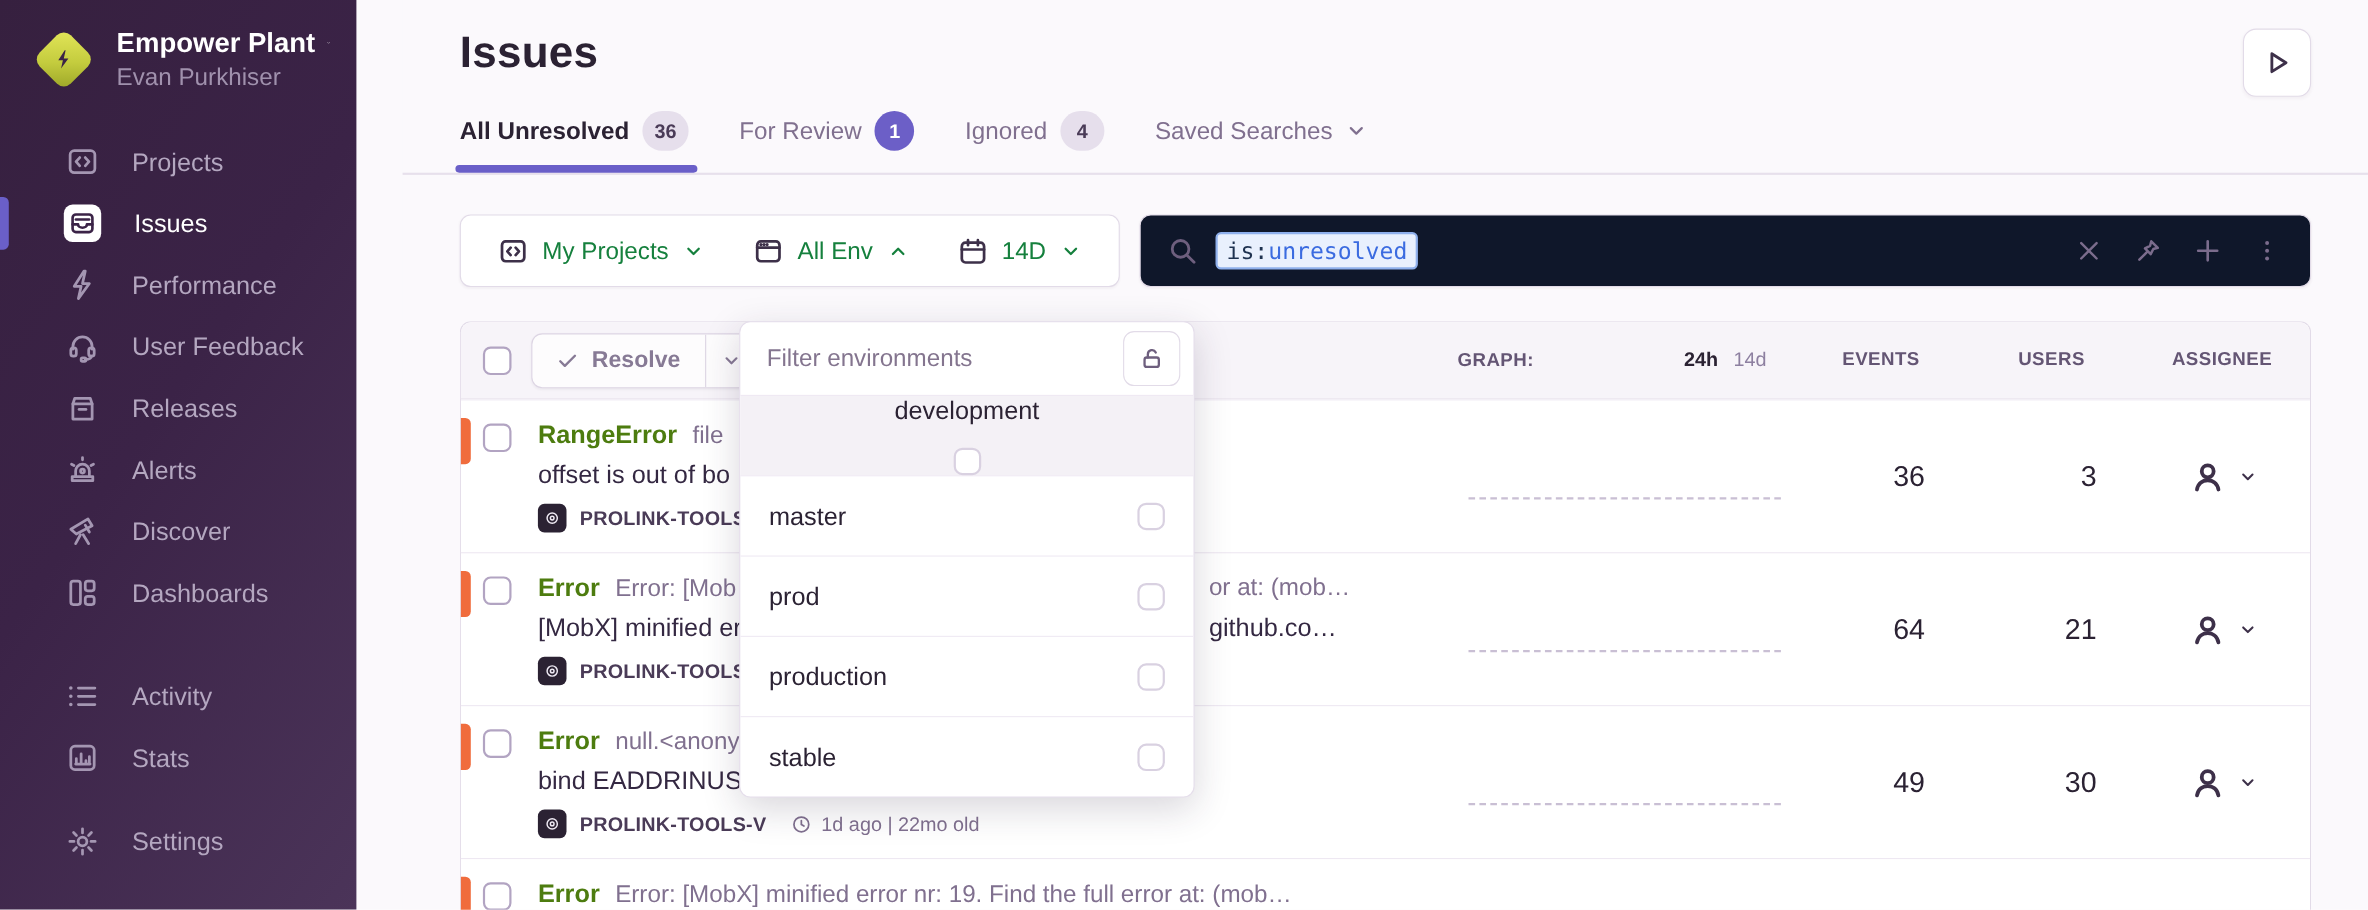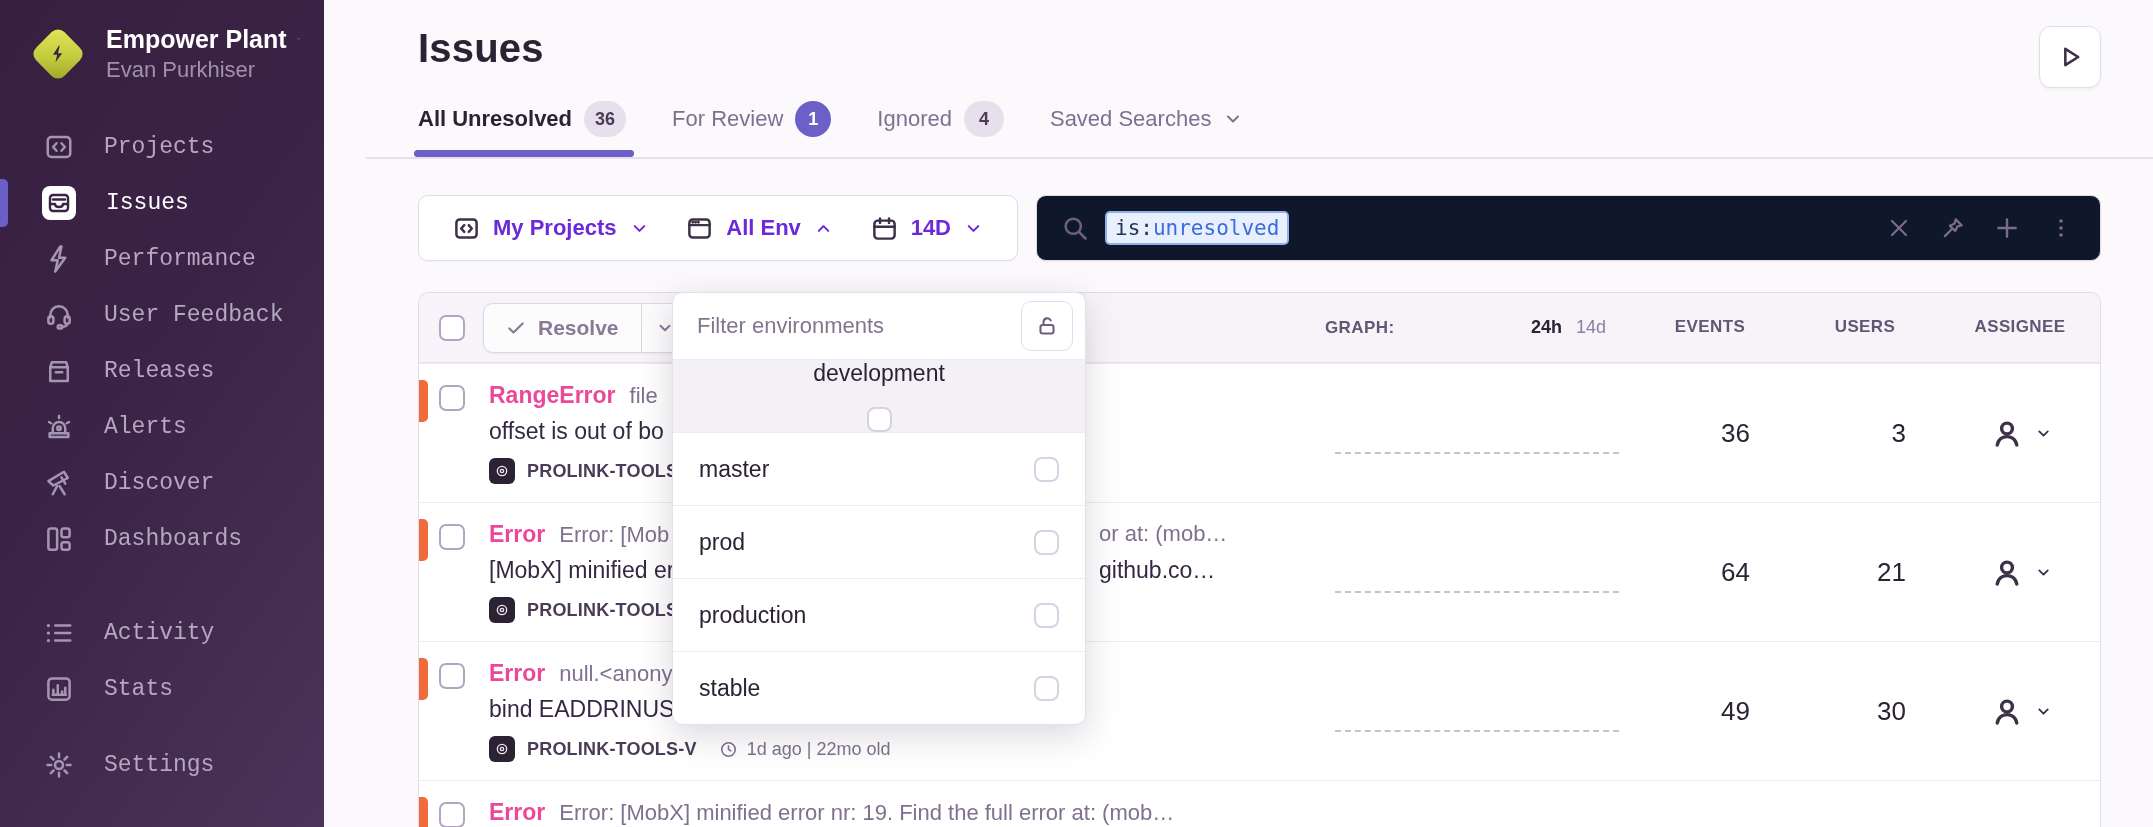--- a/index.html
+++ b/index.html
@@ -24,21 +24,21 @@
     background:linear-gradient(135deg,#e4e75a 0%,#c4cc3e 55%,#9aa427 100%);
     display:flex; align-items:center; justify-content:center;
   }
   .logo-bolt { transform:rotate(-45deg); }
   .org-text { line-height:1.2; min-width:0; }
   .org-name { display:flex; align-items:center; gap:10px; color:#fff; font-size:25px; font-weight:700; white-space:nowrap; }
   .org-sub { color:#a091ad; font-size:22px; margin-top:3px; }
   .nav { margin-top:36px; }
   .nav-item {
     position:relative; display:flex; align-items:center; gap:30px;
-    height:56px; padding-left:44px; font-size:23px; color:#b4a7c0; cursor:pointer;font-family:Liberation Mono, monospace;
+    height:56px; padding-left:60px; font-size:23px; color:#b4a7c0; cursor:pointer;
   }
   .nav-item .ic { width:30px; height:30px; flex:none; color:#a496b2; }
   .nav-item.active { color:#fff; }
   .nav-item.active .indicator {
     position:absolute; left:0; top:4px; width:8px; height:48px;
     background:#6a5fc8; border-radius:0 5px 5px 0;
   }
   .issues-icon-box {
     width:34px; height:34px; background:#fff; border-radius:8px;
     display:flex; align-items:center; justify-content:center; margin-left:-2px;
@@ -67,21 +67,21 @@
   .tab .chev { color:#80708f; }
   .tabs-border { height:2px; background:#e7e0ec; }
 
   
   .toolbar { display:flex; gap:18px; margin:36px 52px 0; }
   .filter-group {
     width:600px; height:66px; background:#fff; border:1px solid #e2dbe8; border-radius:10px;
     display:flex; align-items:center; justify-content:space-between; padding:0 34px; flex:none;
     box-shadow:0 1px 2px rgba(45,35,60,.04);
   }
-  .filter-btn { display:flex; align-items:center; gap:13px; font-size:22px; font-weight:700; color:#6d28d9; cursor:pointer; white-space:nowrap; }
+  .filter-btn { display:flex; align-items:center; gap:13px; font-size:22px; font-weight:400; color:#15803d; cursor:pointer; white-space:nowrap; }
   .filter-btn .ic { color:#3d3049; }
   .chev { flex:none; }
   .searchbar {
     flex:1; height:66px; background:#0f172a; border:1px solid #e2dbe8; border-radius:10px;
     display:flex; align-items:center; padding:0 24px; gap:16px;
     box-shadow:0 1px 2px rgba(45,35,60,.04);
   }
   .search-token {
     display:flex; font-family:"DejaVu Sans Mono", monospace; font-size:21px;
     background:#e9f0fd; border:2px solid #8fb0ec; border-radius:5px; padding:3px 8px; cursor:text;
@@ -119,21 +119,21 @@
   .resolve-main { display:flex; align-items:center; gap:12px; padding:12px 22px; font-size:21px; font-weight:600; }
   .resolve-arrow { display:flex; align-items:center; justify-content:center; width:48px; border-left:1px solid #ddd5e4; }
   .hdr-spacer { flex:1; }
 
   .issue-row { position:relative; display:flex; height:139px; border-top:1px solid #eee8f2; }
   .issue-row:first-of-type { border-top:none; }
   .level-bar { position:absolute; left:0; top:16px; width:9px; height:42px; background:#f06c3d; border-radius:0 5px 5px 0; }
   .row-check { position:absolute; left:20px; top:21px; }
   .row-main { flex:1; min-width:0; padding:18px 0 0 70px; position:relative; }
   .line1 { position:relative; display:flex; align-items:baseline; gap:14px; white-space:nowrap; overflow:hidden; }
-  .issue-title { font-size:23px; font-weight:700; color:#ec4899; cursor:pointer; }
+  .issue-title { font-size:23px; font-weight:700; color:#4d7c0f; cursor:pointer; }
   .issue-sub { font-size:22px; color:#80708f; }
   .line2 { position:relative; margin-top:9px; font-size:23px; font-weight:500; color:#342842; white-space:nowrap; overflow:hidden; }
   .frag-right { position:absolute; left:610px; top:0; }
   .line3 { margin-top:13px; display:flex; align-items:center; gap:12px; font-size:18px; color:#4a3b57; white-space:nowrap; }
   .proj-avatar { width:26px; height:26px; border-radius:6px; background:#2b2233; color:#efeaf4; display:flex; align-items:center; justify-content:center; flex:none; }
   .proj-slug { font-weight:700; letter-spacing:.2px; }
   .age { display:flex; align-items:center; gap:9px; color:#80708f; font-size:18px; margin-left:10px; }
   .row-cols { display:flex; flex:none; }
   .cell { display:flex; align-items:center; justify-content:center; }
   .cell.col-graph { position:relative; }

